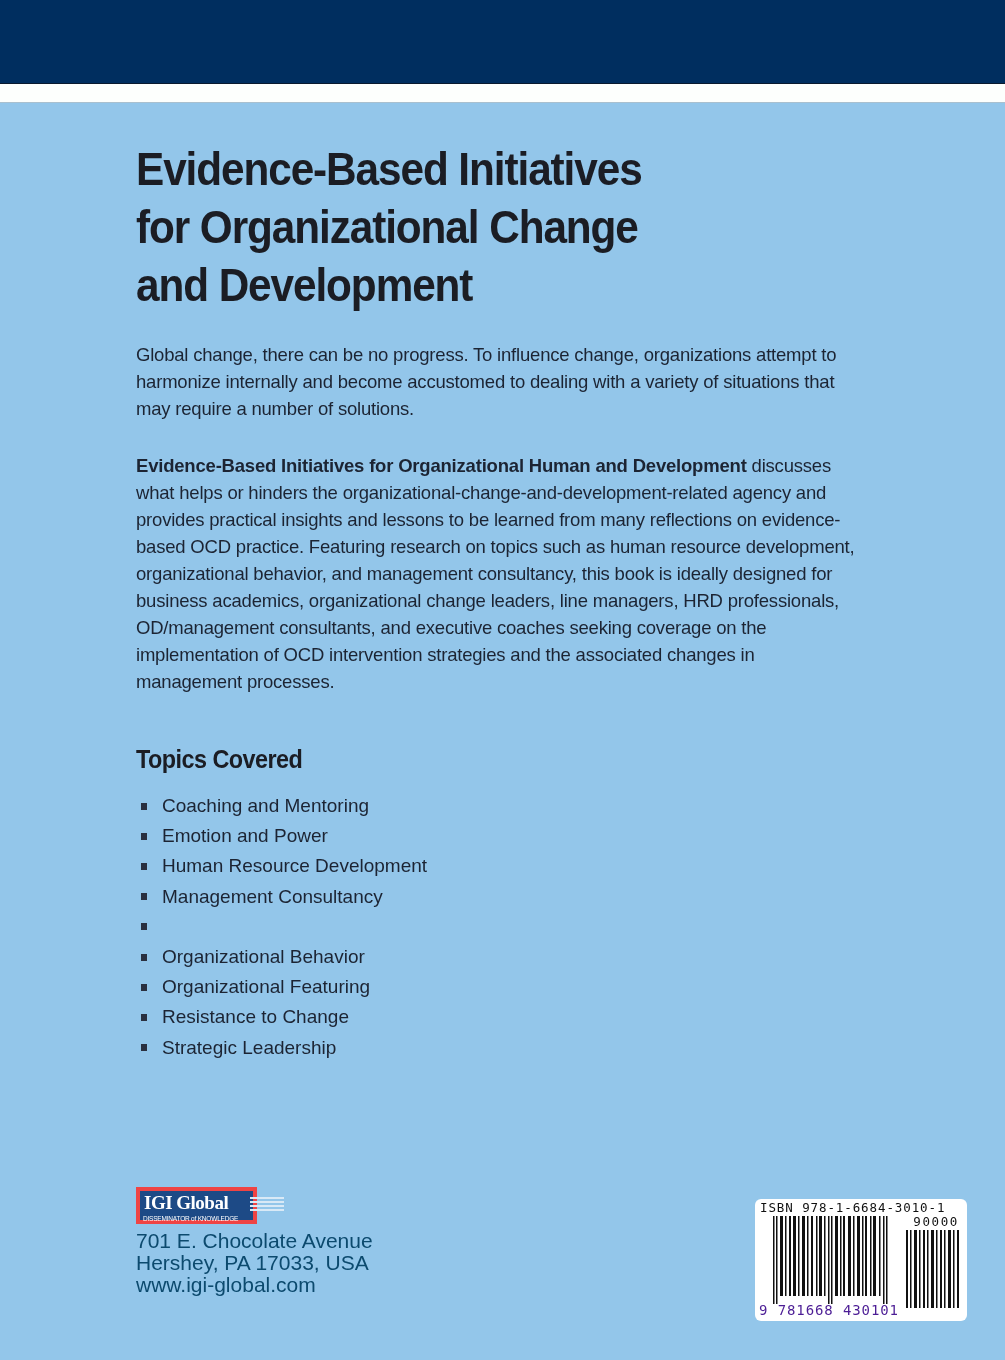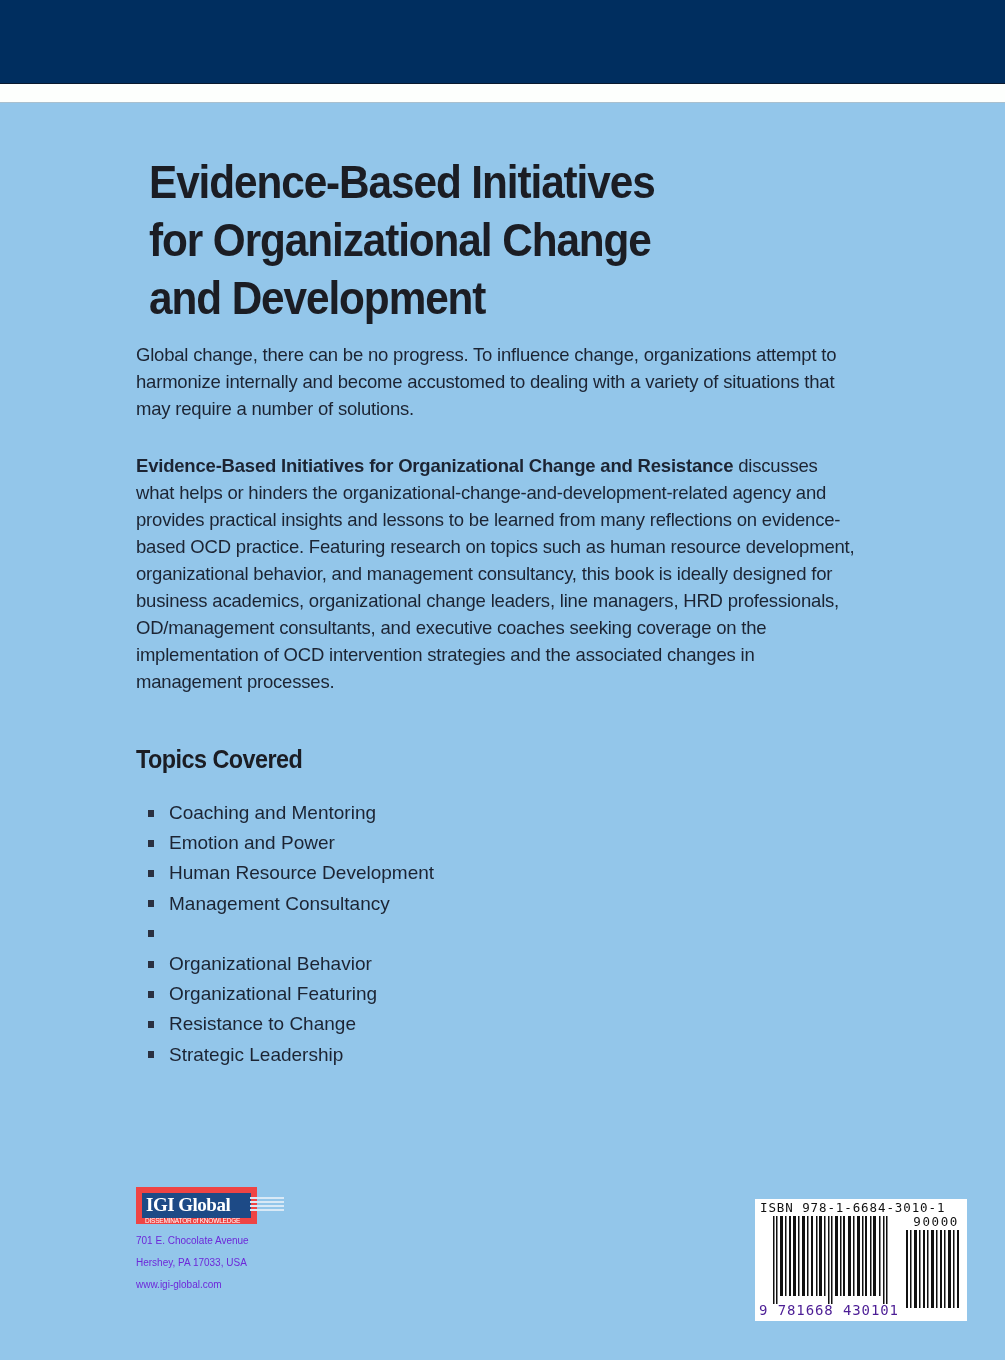--- a/index.html
+++ b/index.html
@@ -16,53 +16,53 @@
     .title {
       font-weight: bold; font-size: 47px; line-height: 58px; letter-spacing: -1.2px;
       color: #1b1d24; margin: 0; transform: scaleX(0.9); transform-origin: left;
       white-space: nowrap;
     }
     .para { font-size: 18.5px; line-height: 27px; margin: 0; color: #1c2433; letter-spacing: -0.2px; }
     .p1 { position: absolute; top: 201px; left: 0; width: 720px; }
     .p2 { position: absolute; top: 312px; left: 0; width: 720px; }
     .p2 .b { font-weight: bold; }
     .topics-h { position: absolute; top: 604px; left: 0; font-weight: bold; font-size: 26px; color: #1b1d24; letter-spacing: -0.6px; transform: scaleX(0.9); transform-origin: left; white-space: nowrap;}
-    .topics { position: absolute; top: 647px; left: 0; list-style: none; padding: 0; margin: 11px; }
+    .topics { position: absolute; top: 647px; left: 0; list-style: none; padding: 0; margin: 4px; }
     .topics li { font-size: 19px; line-height: 30.2px; height: 30.2px; display: flex; align-items: center; white-space: nowrap; color: #1c2433; }
     .bullet { width: 6px; height: 7px; background: #2a3040; margin-left: 1px; margin-right: 15px; display: inline-block; }
-    .logo { position: absolute; left: 136px; top: 1187px; width: 121px; height: 37px; background: #1d4a86; border: 6px solid #ef4444; box-sizing: border-box; color: #fff; }
+    .logo { position: absolute; left: 136px; top: 1187px; width: 121px; height: 37px; background: #1d4a86; border: 4px solid #ef4444; box-sizing: border-box; color: #fff; }
     .logo .big { position: absolute; left: 4px; top: 1px; font-family: "Liberation Serif", serif; font-weight: bold; font-size: 19px; letter-spacing: -0.5px; }
     .logo .small { position: absolute; left: 3px; top: 24px; font-size: 6.5px; letter-spacing: -0.2px; white-space: nowrap; }
     .logo-lines { position: absolute; left: 250px; top: 1197px; width: 34px; height: 16px; }
     .logo-lines span { display: block; height: 2px; background: #d9e9f6; margin-bottom: 2px; }
-    .address { position: absolute; left: 136px; top: 1230px; font-size: 10px; line-height: 22px; color: #6d28d9; }
-    .barcode-box { position: absolute; left: 755px; top: 1199px; width: 212px; height: 122px; background: #ffffff; }
+    .address { position: absolute; left: 136px; top: 1230px; font-size: 21px; line-height: 22px; color: #0c4a6e; }
+    .barcode-box { position: absolute; left: 755px; top: 1199px; width: 212px; height: 122px; background: #ffffff; border-radius: 6px; }
     .isbn { position: absolute; left: 5px; top: 1px; font-family: "DejaVu Sans Mono", monospace; font-size: 12.5px; letter-spacing: 0.9px; color: #111; white-space: nowrap; }
     .price { position: absolute; right: 8px; top: 15px; font-family: "DejaVu Sans Mono", monospace; font-size: 12.5px; letter-spacing: 1.6px; color: #111; }
     .bars-main { position: absolute; left: 18px; top: 17px; width: 118px; height: 88px; }
     .bars-addon { position: absolute; left: 151px; top: 31px; width: 54px; height: 78px; }
     .digits { position: absolute; left: 4px; top: 103px; font-family: "DejaVu Sans Mono", monospace; font-size: 14px; letter-spacing: 0.9px; color: #4c1d95; white-space: nowrap; }
   </style>
 </head>
 <body>
 
 <div class="top-band"></div>
 <div class="white-band"></div>
 
 <div class="content">
-  <h1 style="margin:13px;">
+  <h1 style="margin:0;">
     <div class="title">Evidence-Based Initiatives</div>
     <div class="title">for Organizational Change</div>
     <div class="title">and Development</div>
   </h1>
 
   <p class="para p1">Global change, there can be no progress. To influence change, organizations attempt to harmonize internally and become accustomed to dealing with a variety of situations that may require a number of solutions.</p>
 
   <p class="para p2">
-    <span class="b">Evidence-Based Initiatives for Organizational Change and Resistance</span>
+    <span class="b">Evidence-Based Initiatives for Organizational Human and Development</span>
     <span>discusses what helps or hinders the organizational-change-and-development-related agency and provides practical insights and lessons to be learned from many reflections on evidence-based OCD practice. Featuring research on topics such as human resource development, organizational behavior, and management consultancy, this book is ideally designed for business academics, organizational change leaders, line managers, HRD professionals, OD/management consultants, and executive coaches seeking coverage on the implementation of OCD intervention strategies and the associated changes in management processes.</span>
   </p>
 
   <div class="topics-h">Topics Covered</div>
   <ul class="topics">
     <li>
         <span class="bullet"></span>
         <span>Coaching and Mentoring</span>
       </li>
     <li>

